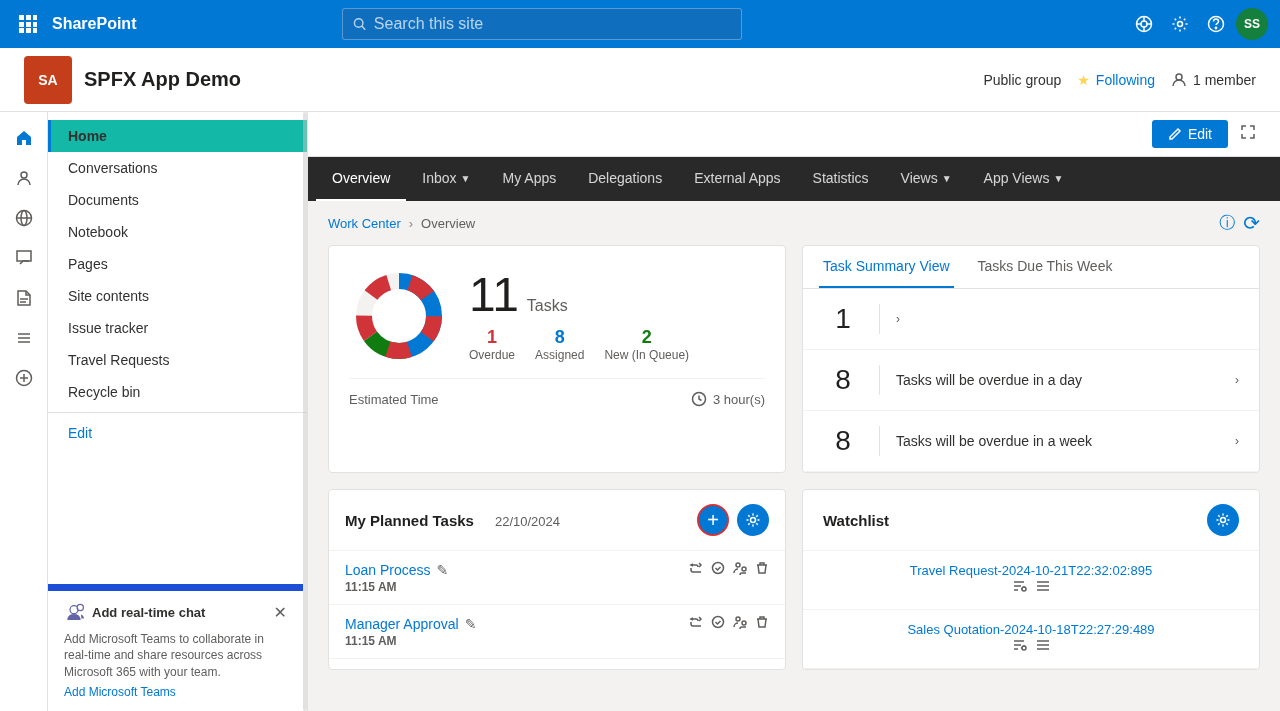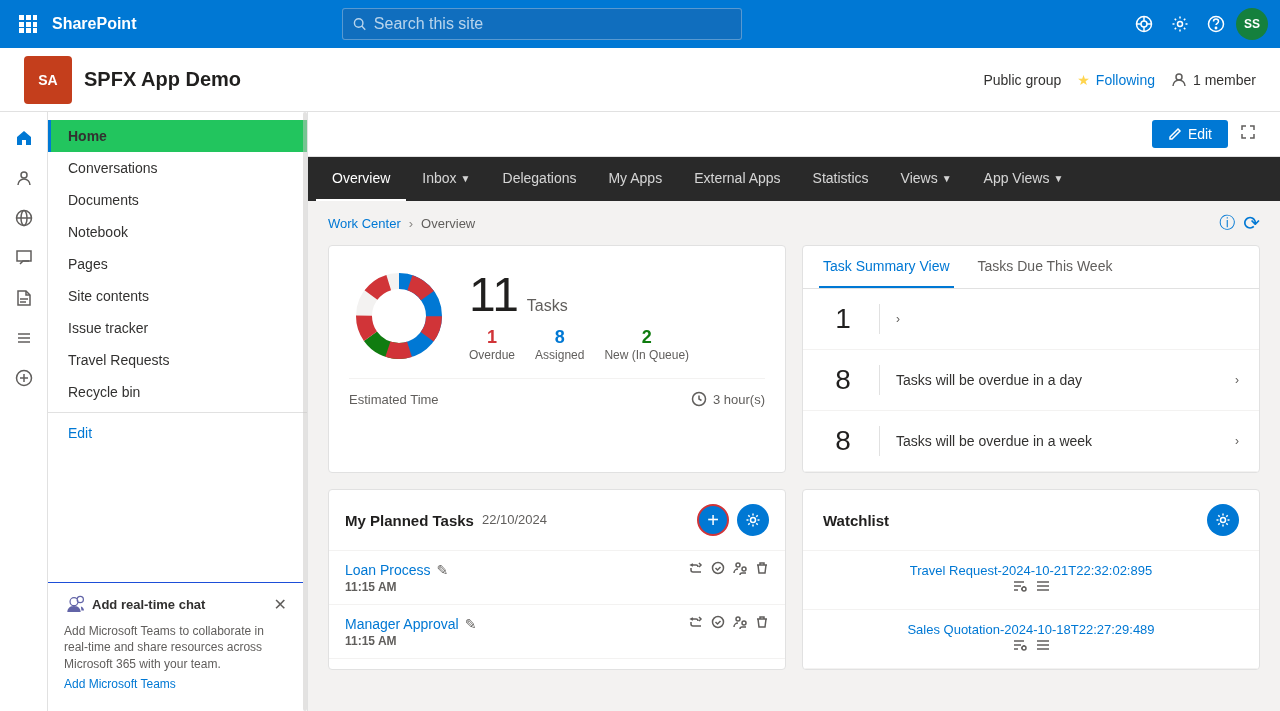--- a/index.html
+++ b/index.html
@@ -88,29 +88,29 @@
       position: relative;
     }
     .sidebar-nav { padding: 8px 0; }
     .sidebar-item {
       display: flex; align-items: center;
       padding: 8px 20px;
       cursor: pointer;
       font-size: 14px; color: #323130;
       text-decoration: none;
     }
-    .sidebar-item.active { background: #22c55e; font-weight: 600; border-left: 3px solid #0078d4; padding-left: 17px; }
+    .sidebar-item.active { background: #14b8a6; font-weight: 600; border-left: 3px solid #0078d4; padding-left: 17px; }
     .sidebar-divider { height: 1px; background: #e1e1e1; margin: 4px 0; }
     .sidebar-scrollbar {
       position: absolute; right: 0; top: 0; width: 4px; height: 100%;
       background: #c8c6c4; border-radius: 2px; opacity: 0.5;
     }
     .add-chat-panel {
-      position: absolute; bottom: 8px; left: 0; right: 4px;
-      background: white; border-top: 1px solid #1d4ed8;
+      position: absolute; bottom: 0; left: 0; right: 4px;
+      background: white; border-top: 7px solid #1d4ed8;
       padding: 12px 16px;
     }
     .add-chat-header { display: flex; align-items: center; justify-content: space-between; margin-bottom: 8px; }
     .add-chat-title { display: flex; align-items: center; gap: 8px; font-weight: 600; font-size: 13px; color: #323130; }
     .teams-icon { width: 20px; height: 20px; }
     .close-btn { cursor: pointer; color: #605e5c; font-size: 16px; border: none; background: none; }
     .add-chat-desc { font-size: 12px; color: #605e5c; line-height: 1.4; }
     .add-teams-link { color: #0078d4; font-size: 12px; cursor: pointer; text-decoration: none; margin-top: 4px; display: block; }
 
     
@@ -244,21 +244,21 @@
     .task-row-text { flex: 1; font-size: 14px; color: #323130; }
     .task-row-arrow { color: #605e5c; font-size: 12px; }
 
     
     .planned-tasks-card { padding: 0; }
     .card-header {
       display: flex; align-items: center; justify-content: space-between;
       padding: 14px 16px;
       border-bottom: 1px solid #f3f2f1;
     }
-    .card-title-row { display: flex; align-items: flex-start; gap: 8px; }
+    .card-title-row { display: flex; align-items: flex-end; gap: 21px; }
     .card-title { font-size: 15px; font-weight: 600; color: #201f1e; }
     .card-date { font-size: 13px; color: #605e5c; }
     .card-actions { display: flex; gap: 8px; }
     .add-task-btn {
       width: 32px; height: 32px; border-radius: 50%;
       background: #0078d4; color: white;
       border: 2px solid #d13438;
       display: flex; align-items: center; justify-content: center;
       cursor: pointer; font-size: 20px; line-height: 1;
     }
@@ -481,22 +481,22 @@
       <button class="expand-btn">
         <svg width="16" height="16" viewBox="0 0 16 16" fill="none" stroke="#605e5c" stroke-width="1.5">
           <path d="M2 6V2h4M10 2h4v4M14 10v4h-4M6 14H2v-4"></path>
         </svg>
       </button>
     </div>
 
     <div class="nav-tabs">
       <div class="nav-tab active">Overview</div>
       <div class="nav-tab">Inbox <span class="nav-tab-arrow">▼</span></div>
+      <div class="nav-tab">My Apps</div>
       <div class="nav-tab">Delegations</div>
-      <div class="nav-tab">My Apps</div>
       <div class="nav-tab">External Apps</div>
       <div class="nav-tab">Statistics</div>
       <div class="nav-tab">Views <span class="nav-tab-arrow">▼</span></div>
       <div class="nav-tab">App Views <span class="nav-tab-arrow">▼</span></div>
     </div>
 
     <div class="breadcrumb">
       <a>Work Center</a>
       <span class="breadcrumb-sep">›</span>
       <span>Overview</span>

